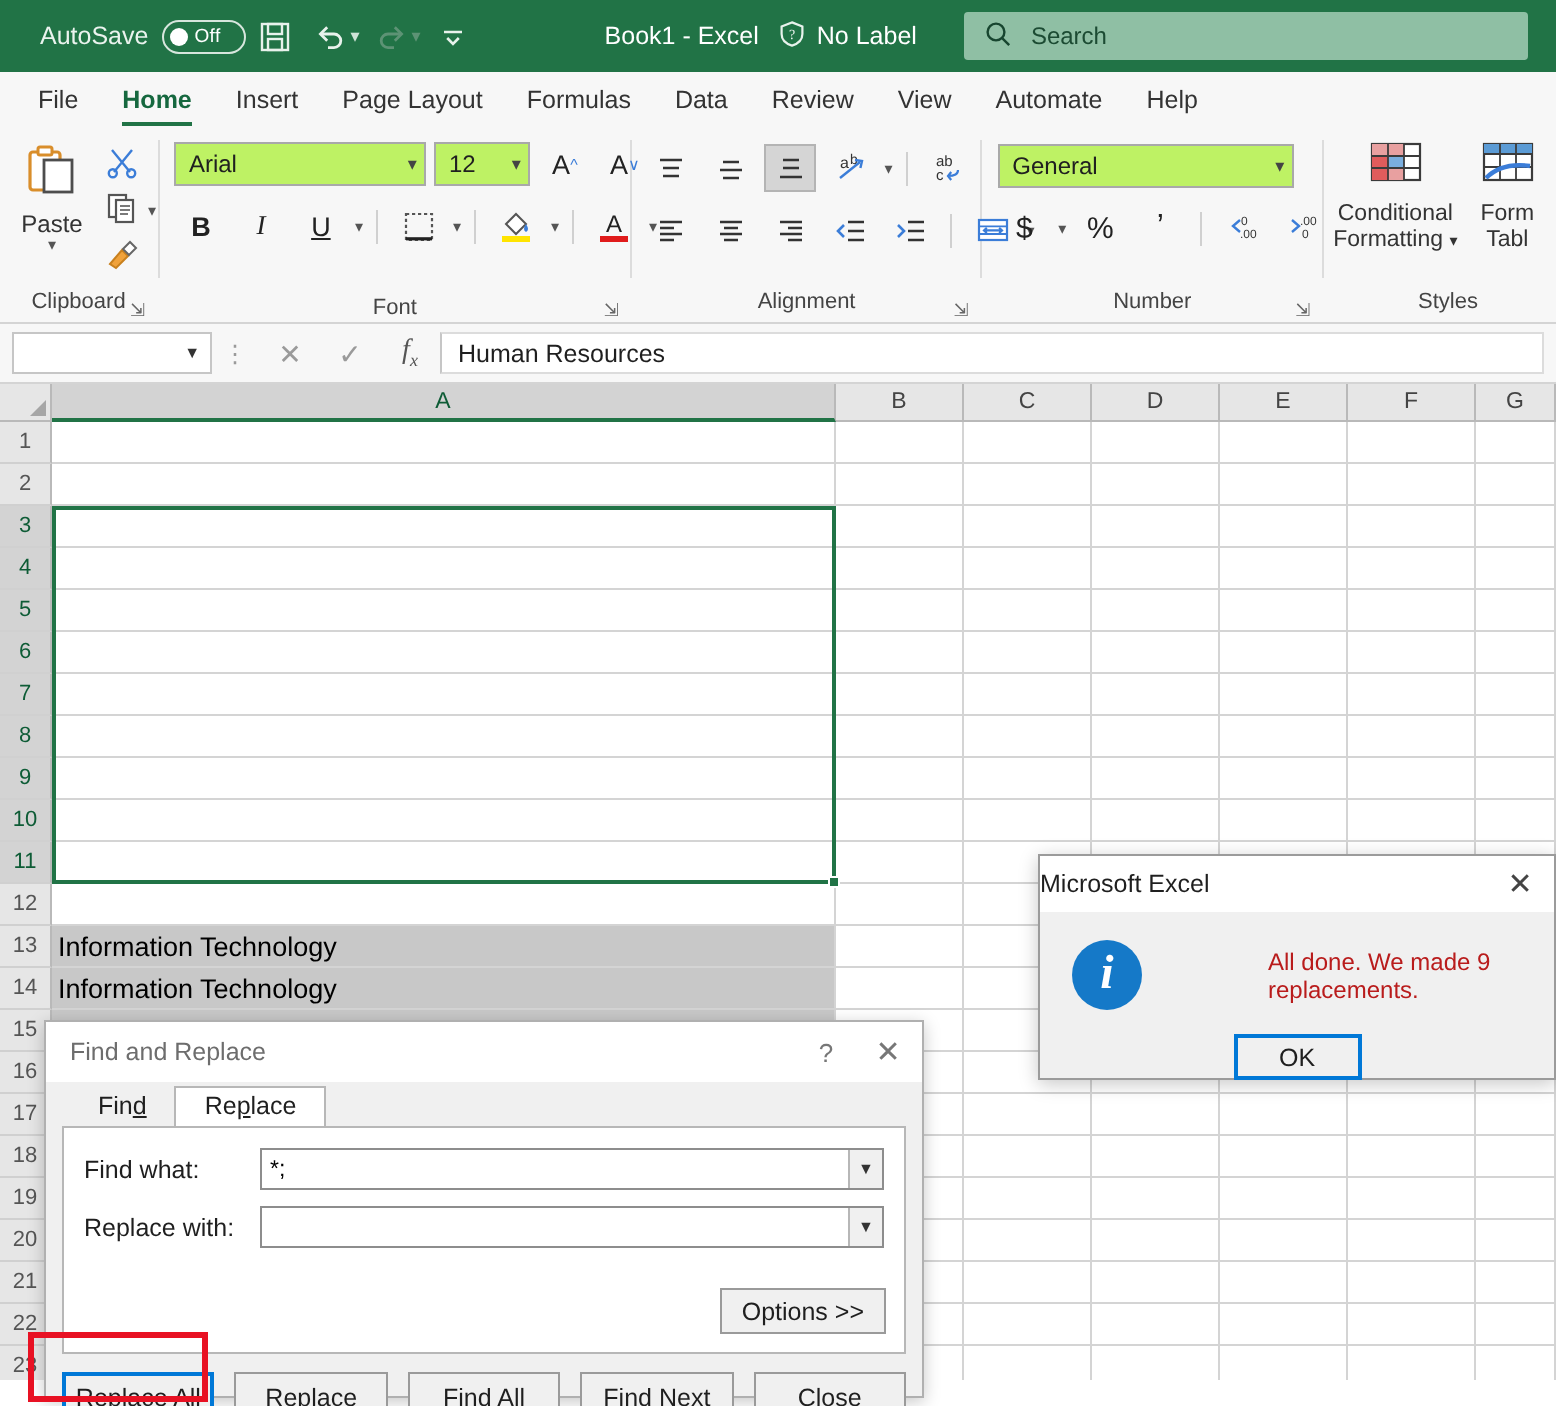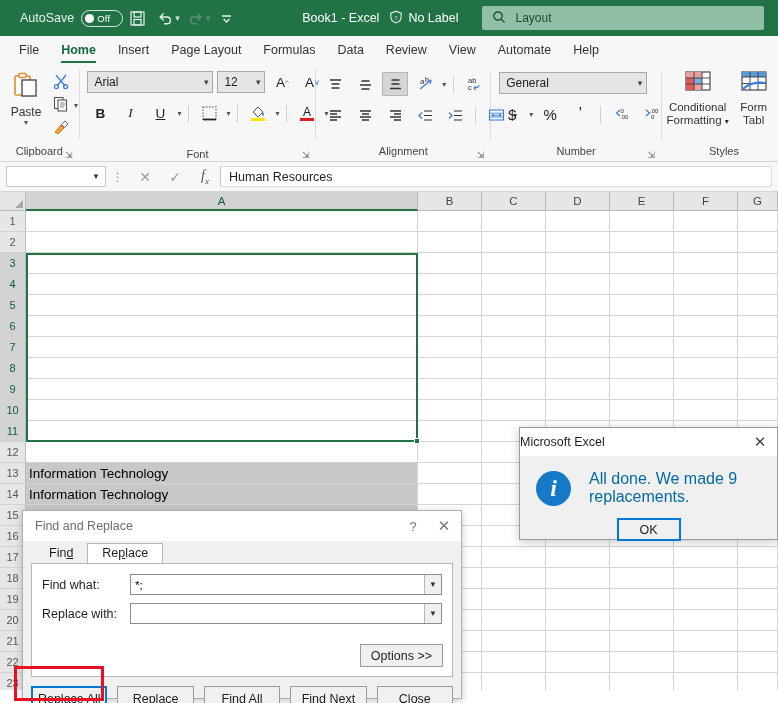--- a/index.html
+++ b/index.html
@@ -73,21 +73,21 @@
   .paste-btn { width:52px; display:flex; flex-direction:column; align-items:center; padding-top:4px; }
   .paste-txt { font-size:12px; color:#333; margin-top:1px; }
   .mini-caret { font-size:8px; color:#555; line-height:7px; }
   .clip-col { display:flex; flex-direction:column; align-items:flex-start; padding-top:4px; gap:1px;}
   .clip-row { display:flex; align-items:center; height:22px; }
 
   
   .font-grp { width: 236px; }
   .font-row { display:flex; align-items:center; gap:4px; padding-left:8px;}
   .combo {
-    height:22px; background:#e5e5e5; border:1px solid #a9a9a9;
+    height:22px; background:#bef264; border:1px solid #a9a9a9;
     display:flex; align-items:center; justify-content:space-between;
     padding: 0 4px 0 6px; font-size:12px; color:#202020;
   }
   .combo .cv { white-space:nowrap; overflow:hidden; }
   .combo .carr { font-size:9px; color:#444; margin-left:5px; }
   .fbtn { width:26px; height:24px; display:flex; align-items:center; justify-content:center; font-size:13.5px; color:#222;}
   .fbtn.bold{font-weight:bold;} .fbtn.ital{font-style:italic; font-family:"Liberation Serif",serif;}
   .fsep { width:1px; height:17px; background:#d0d0d0; margin:0 3px; }
 
   
@@ -218,21 +218,21 @@
   }
   .msg-title .sp{flex:1;}
   .msg-close{ width:34px; text-align:center; color:#444; font-size:15px;}
   .msg-body { display:flex; align-items:center; padding: 14px 12px 0 16px; gap:18px;}
   .info-icon {
     width:35px; height:35px; border-radius:50%; background:#1579c8; color:#fff;
     display:flex; align-items:center; justify-content:center;
     font-family:"Liberation Serif", serif; font-style:italic; font-size:24px; font-weight:bold;
     flex:none;
   }
-  .msg-text { font-size:16px; color:#0369a1; }
+  .msg-text { font-size:12px; color:#b91c1c;margin-left:45px; }
   .msg-btns { display:flex; justify-content:center; margin-top:12px; }
   .msg-ok {
     width:64px; height:23px; background:#f0f0f0; border:1px solid #0078d7;
     box-shadow: inset 0 0 0 1px #0078d7;
     display:flex; align-items:center; justify-content:center; font-size:12.5px;
   }
 </style>
 </head>
 <body>
 
@@ -282,21 +282,21 @@
     <span>No Label</span>
   </div>
 
   <div class="searchbox">
     <span>
       <svg width="14" height="14" viewBox="0 0 14 14">
           <circle cx="6" cy="6" r="4.2" fill="none" stroke="#17452f" stroke-width="1.2"></circle>
           <path d="M9.2 9.2 L12.6 12.6" stroke="#17452f" stroke-width="1.2"></path>
         </svg>
     </span>
-    <span class="sph">Layout</span>
+    <span class="sph">Search</span>
   </div>
 </div>
 
 <div class="ribbon-tabs">
   <div class="rtab">File</div>
   <div class="rtab active">Home</div>
   <div class="rtab">Insert</div>
   <div class="rtab">Page Layout</div>
   <div class="rtab">Formulas</div>
   <div class="rtab">Data</div>

